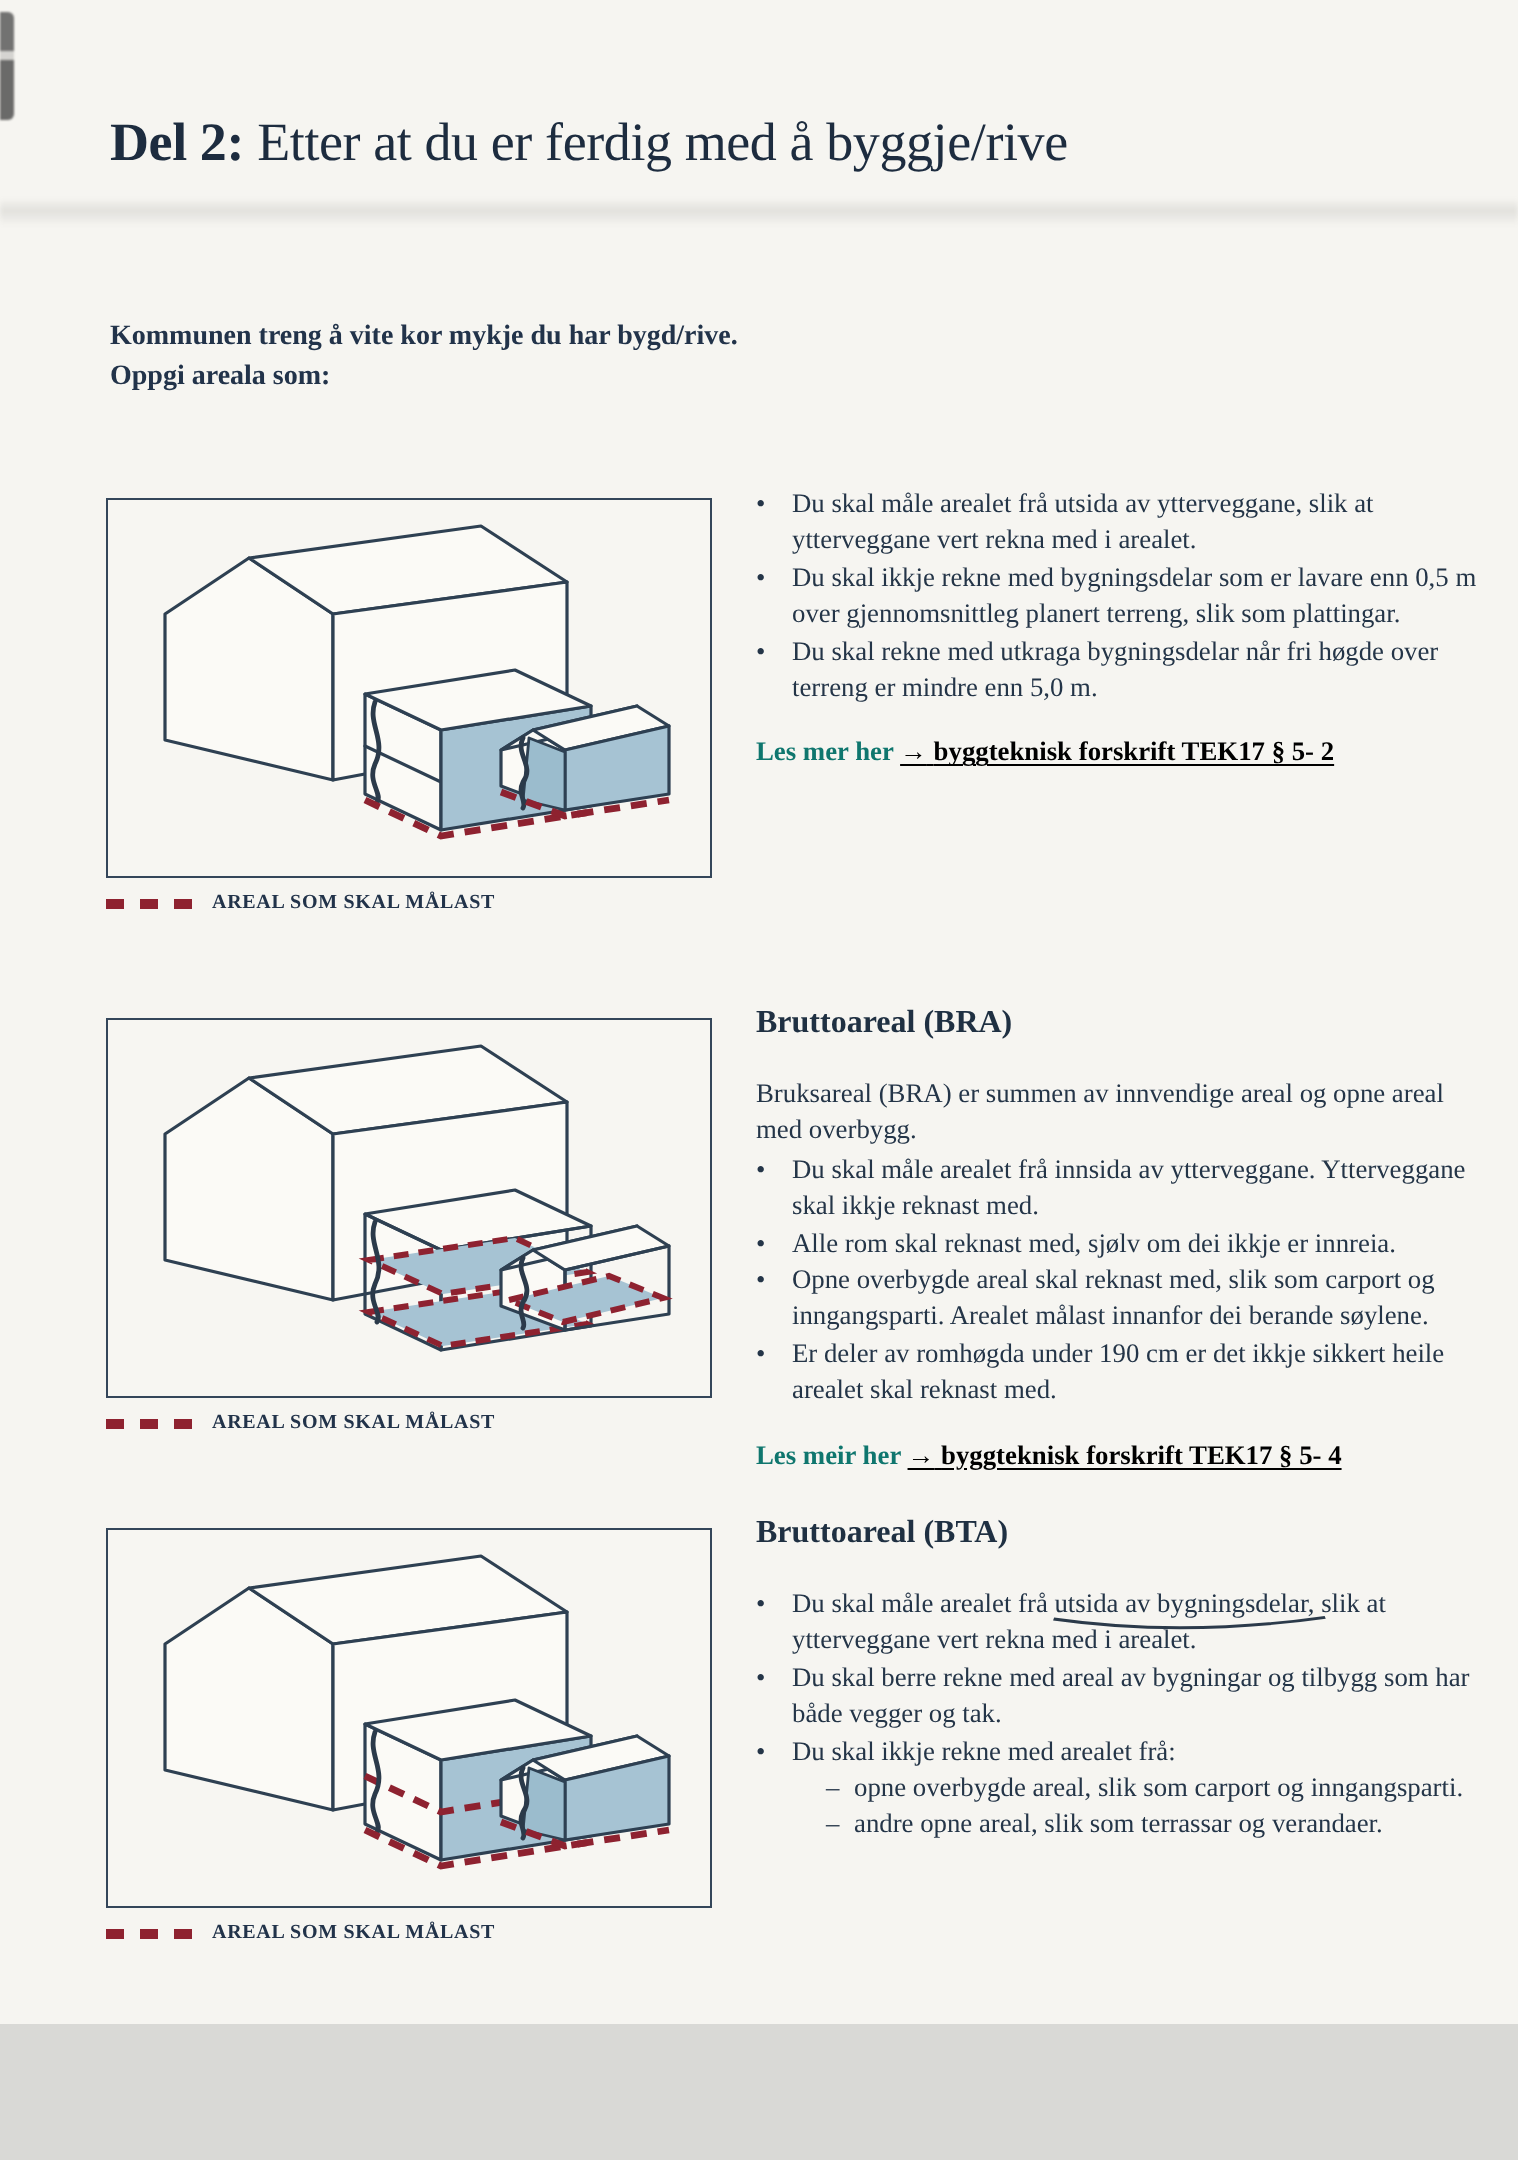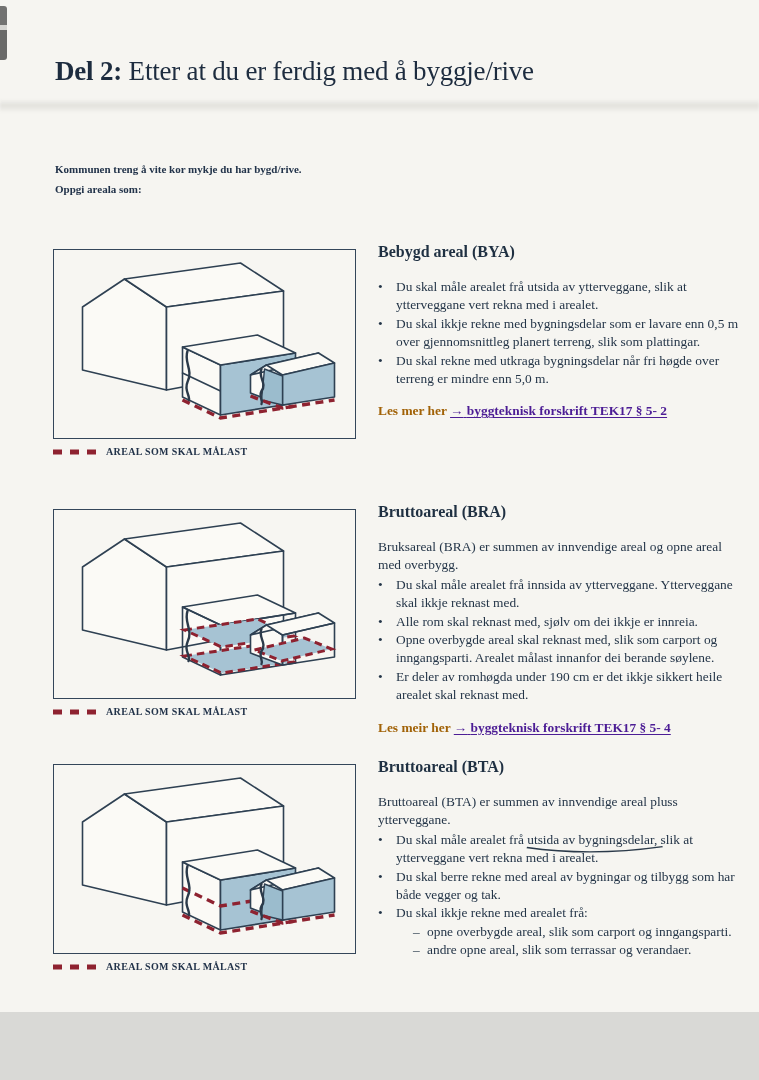--- a/index.html
+++ b/index.html
@@ -21,21 +21,21 @@
     border-radius:0 3px 3px 0;opacity:.75;filter:blur(.4px);
   }
   .footer-smudge{position:absolute;top:1020px;left:36px;height:6px;display:flex;gap:14px;align-items:center;opacity:.4;}
   .footer-smudge i{display:block;background:#4d4d4d;height:2px;border-radius:1px;}
   .footer-smudge-right{left:auto;right:48px;opacity:.35;}
 
   
   .page-title{position:absolute;left:55px;top:38px;font-size:27px;letter-spacing:-0.2px;color:#1d2c3f;white-space:nowrap;}
   .page-title .t-bold{font-weight:800;}
   .page-title .t-rest{font-weight:500;}
-  .intro{position:absolute;left:55px;top:159px;font-size:11px;font-weight:700;line-height:20px;color:#22334a;}
+  .intro{position:absolute;left:55px;top:159px;font-size:14px;font-weight:700;line-height:20px;color:#22334a;}
 
   
   .section{position:absolute;left:0;width:759px;height:255px;}
   .illus{
     position:absolute;left:53px;top:6px;width:303px;height:190px;
     border:1.6px solid #34465a;background:#f7f6f2;box-sizing:border-box;
   }
   .illus svg{display:block;width:100%;height:100%;}
   .legend{position:absolute;left:53px;top:203px;display:flex;align-items:center;gap:9px;}
   .legend-label{font-size:10px;font-weight:700;letter-spacing:.35px;color:#22334a;}
@@ -44,22 +44,22 @@
   .sec-title{font-size:16px;font-weight:800;color:#1f3042;margin:0 0 17px 0;}
   .sec-intro{font-size:13.4px;line-height:18.4px;font-weight:500;margin:0 0 1px 0;}
   .blist{margin:0;padding:0;list-style:none;font-size:13.4px;line-height:18.4px;font-weight:500;}
   .blist li{display:flex;}
   .b-marker{width:18px;flex:0 0 18px;}
   .b-text{flex:1;}
   .sublist{margin:0;padding:0 0 0 17px;list-style:none;}
   .sublist li{display:flex;}
   .s-marker{width:14px;flex:0 0 14px;}
   .more{margin:15px 0 0 0;font-size:13.4px;font-weight:700;}
-  .doc-link{color:#4c1d95;text-decoration:underline;text-underline-offset:2px;cursor:pointer;}
-  .more-prefix{color:#a16207;}
+  .doc-link{color:#000000;text-decoration:underline;text-underline-offset:2px;cursor:pointer;}
+  .more-prefix{color:#0f766e;}
 
   .hand-underline{position:relative;display:inline-block;}
   .hand-underline .swoosh{position:absolute;left:-3px;bottom:-6px;width:calc(100% + 10px);height:10px;}
 
   
   .ln{fill:none;stroke:#2e4052;stroke-width:1.6;stroke-linejoin:round;stroke-linecap:round;}
   .face{fill:#fbfaf6;stroke:#2e4052;stroke-width:1.6;stroke-linejoin:round;}
   .blue{fill:#a6c3d3;stroke:#2e4052;stroke-width:1.6;stroke-linejoin:round;}
   .blue2{fill:#9bbccd;stroke:#2e4052;stroke-width:1.4;stroke-linejoin:round;}
   .red-dash{fill:none;stroke:#8e2230;stroke-width:3.4;stroke-dasharray:8 5.5;stroke-linecap:butt;}
@@ -108,21 +108,20 @@
         </g>
       </svg>
     </div>
     <div class="legend">
       <svg width="44" height="6" viewBox="0 0 44 6">
           <line x1="0" y1="3" x2="44" y2="3" stroke="#8e2230" stroke-width="5" stroke-dasharray="9 8"></line>
         </svg>
       <span class="legend-label">AREAL SOM SKAL MÅLAST</span>
     </div>
     <div class="text-col">
-      <h2 class="sec-title">Bebygd areal (BYA)</h2>
       <ul class="blist">
         <li>
             <span class="b-marker">•</span>
             <span class="b-text">Du skal måle arealet frå utsida av ytterveggane, slik at ytterveggane vert rekna med i arealet.</span>
           </li>
         <li>
             <span class="b-marker">•</span>
             <span class="b-text">Du skal ikkje rekne med bygningsdelar som er lavare enn 0,5 m over gjennomsnittleg planert terreng, slik som plattingar.</span>
           </li>
         <li>
@@ -219,21 +218,20 @@
       </svg>
     </div>
     <div class="legend">
       <svg width="44" height="6" viewBox="0 0 44 6">
           <line x1="0" y1="3" x2="44" y2="3" stroke="#8e2230" stroke-width="5" stroke-dasharray="9 8"></line>
         </svg>
       <span class="legend-label">AREAL SOM SKAL MÅLAST</span>
     </div>
     <div class="text-col">
       <h2 class="sec-title">Bruttoareal (BTA)</h2>
-      <p class="sec-intro">Bruttoareal (BTA) er summen av innvendige areal pluss ytterveggane.</p>
       <ul class="blist">
         <li>
             <span class="b-marker">•</span>
             <span class="b-text"><span>Du skal måle arealet frå </span><span class="hand-underline"><span>utsida av bygningsdelar,</span><svg class="swoosh" viewBox="0 0 100 12" preserveAspectRatio="none">
                   <path d="M2,3 Q48,14 99,2" fill="none" stroke="#2b3a4a" stroke-width="1.7"></path>
                 </svg></span><span> slik at ytterveggane vert rekna med i arealet.</span></span>
           </li>
         <li>
             <span class="b-marker">•</span>
             <span class="b-text">Du skal berre rekne med areal av bygningar og tilbygg som har både vegger og tak.</span>

